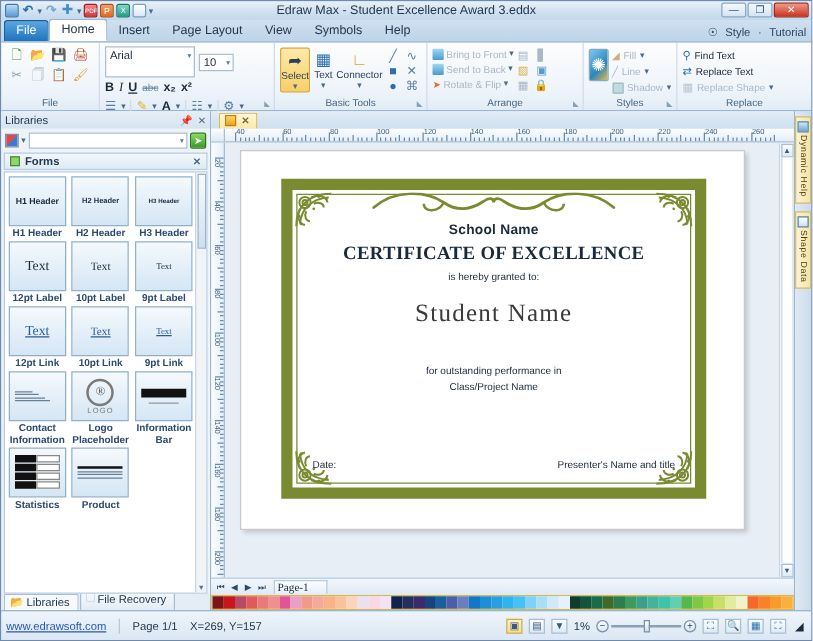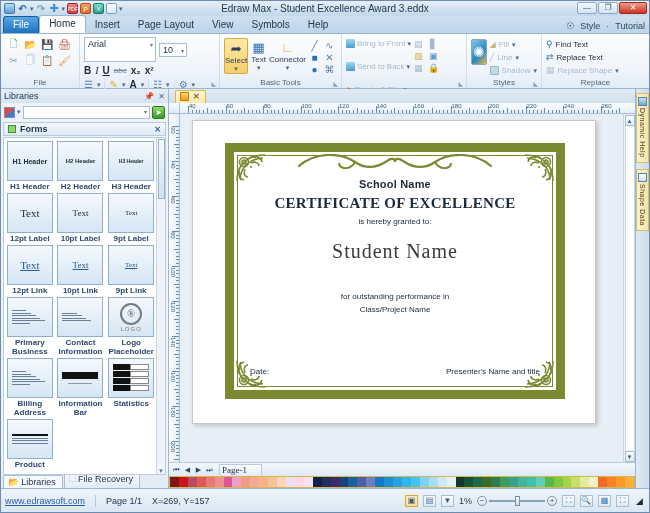--- a/index.html
+++ b/index.html
@@ -121,21 +121,21 @@
     width: 27px; height: 36px; display:flex; flex-direction:column; align-items:center;
     justify-content:flex-start; padding-top:2px; font-size:8px; color:#2b4058;
   }
   .bt-btn.sel {
     background: linear-gradient(#fde9a8,#f7cf6a); border:1px solid #d8a83a; border-radius:2px;
   }
   .bt-ic { font-size:13px; height:15px; line-height:15px; }
   .shape-grid { display:grid; grid-template-columns: repeat(2, 15px); grid-auto-rows: 12px;
                 align-items:center; justify-items:center; font-size:10px; padding-top:1px;}
   
-  .arr-col { display:flex; flex-direction:column; gap:12px; padding-top:2px; }
+  .arr-col { display:flex; flex-direction:column; gap:1px; padding-top:2px; }
   .arr-item { display:flex; align-items:center; gap:2px; font-size:8px; color:#a8b8c8; line-height:11px;}
   .arr-sq { width:9px; height:9px; border-radius:1px; }
   .arr-icons { display:grid; grid-template-columns: repeat(2, 15px); grid-auto-rows:12px;
                align-items:center; justify-items:center; font-size:9px; padding-top:2px;}
   
   .bigstyle {
     width: 26px; height: 26px; border:1px solid #8aa8c0; border-radius:2px;
     background: linear-gradient(135deg,#7ec8e8,#2a86c0 60%, #e8b84a);
     display:flex; align-items:center; justify-content:center; font-size:14px; color:#fff;
     margin-top:3px;
@@ -594,58 +594,32 @@
                 </div>
                 <div class="shape-cap">9pt Link</div>
               </div>
               <div class="shape-cell">
                 <div class="shape-thumb">
                   <div class="th-lines">
                     <i style="width: 40%;"></i>
                     <i style="width: 53%;"></i>
                     <i style="width: 66%;"></i>
                     <i style="width: 79%;"></i>
-                    <i style="width: 92%;"></i>
-                    <i style="width: 50%;"></i>
-                  </div>
-                </div>
-                <div class="shape-cap">Primary Business</div>
-              </div>
-              <div class="shape-cell">
-                <div class="shape-thumb">
-                  <div class="th-lines">
-                    <i style="width: 40%;"></i>
-                    <i style="width: 53%;"></i>
-                    <i style="width: 66%;"></i>
-                    <i style="width: 79%;"></i>
                   </div>
                 </div>
                 <div class="shape-cap">Contact Information</div>
               </div>
               <div class="shape-cell">
                 <div class="shape-thumb">
                   <div style="display: flex; flex-direction: column; align-items: center; gap: 1px;">
                     <div class="th-logo">®</div>
                     <div style="font-size: 6px; color: rgb(119, 119, 119); letter-spacing: 1px;">LOGO</div>
                   </div>
                 </div>
                 <div class="shape-cap">Logo Placeholder</div>
-              </div>
-              <div class="shape-cell">
-                <div class="shape-thumb">
-                  <div class="th-lines">
-                    <i style="width: 40%;"></i>
-                    <i style="width: 53%;"></i>
-                    <i style="width: 66%;"></i>
-                    <i style="width: 79%;"></i>
-                    <i style="width: 92%;"></i>
-                    <i style="width: 50%;"></i>
-                  </div>
-                </div>
-                <div class="shape-cap">Billing Address</div>
               </div>
               <div class="shape-cell">
                 <div class="shape-thumb">
                   <div>
                     <div class="th-bar"></div>
                     <div style="height:3px"></div>
                     <div style="height:1px;background:#8a98a8;width:24px;margin:1px auto"></div>
                   </div>
                 </div>
                 <div class="shape-cap">Information Bar</div>

